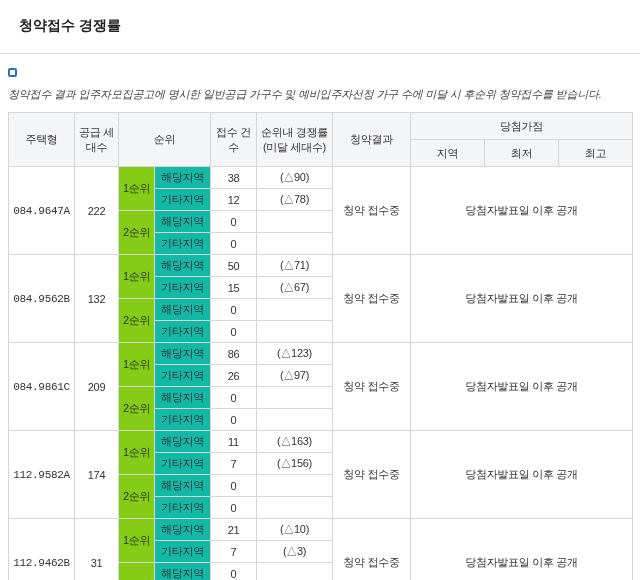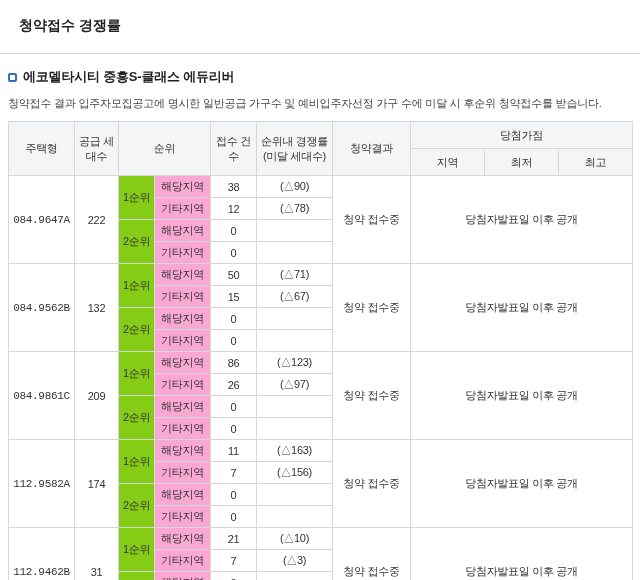--- a/index.html
+++ b/index.html
@@ -49,20 +49,21 @@
     font-size: 13px;
     font-weight: bold;
     color: #222222;
     letter-spacing: -0.2px;
   }
   .section-desc {
     padding: 4px 8px 10px 8px;
     font-size: 11px;
     color: #444444;
     letter-spacing: -0.2px;
+    font-style: italic;
   }
   table.competition {
     border-collapse: collapse;
     width: 624px;
     margin: 0 8px;
     table-layout: fixed;
   }
   table.competition th,
   table.competition td {
     border: 1px solid #d6d6d6;
@@ -93,21 +94,21 @@
   td.cell-type,
   td.cell-supply,
   td.cell-result,
   td.cell-bonus {
     font-size: 11px;
   }
   td.cell-rank1 {
     background: #84cc16;
   }
   td.cell-rank2 {
-    background: #f9a8d4;
+    background: #14b8a6;
   }
   td.cell-count {
     text-align: center;
   }
   td.cell-ratio {
     text-align: center;
     color: #333333;
   }
   .row-h { height: 19px; }
   .nowrap { white-space: nowrap; font-family: Liberation Mono, monospace; }
@@ -115,21 +116,20 @@
 </head>
 <body>
 
 <div class="page">
 
   <h1 class="page-title">청약접수 경쟁률</h1>
   <div class="title-rule"></div>
 
   <div class="section-head">
     <span class="section-marker"></span>
-    <span class="section-title">에코델타시티 중흥S-클래스 에듀리버</span>
   </div>
 
   <div class="section-desc">청약접수 결과 입주자모집공고에 명시한 일반공급 가구수 및 예비입주자선정 가구 수에 미달 시 후순위 청약접수를 받습니다.</div>
 
   <table class="competition">
     <colgroup>
       <col class="col-type">
         <col class="col-supply">
         <col class="col-rank1">
         <col class="col-rank2">

